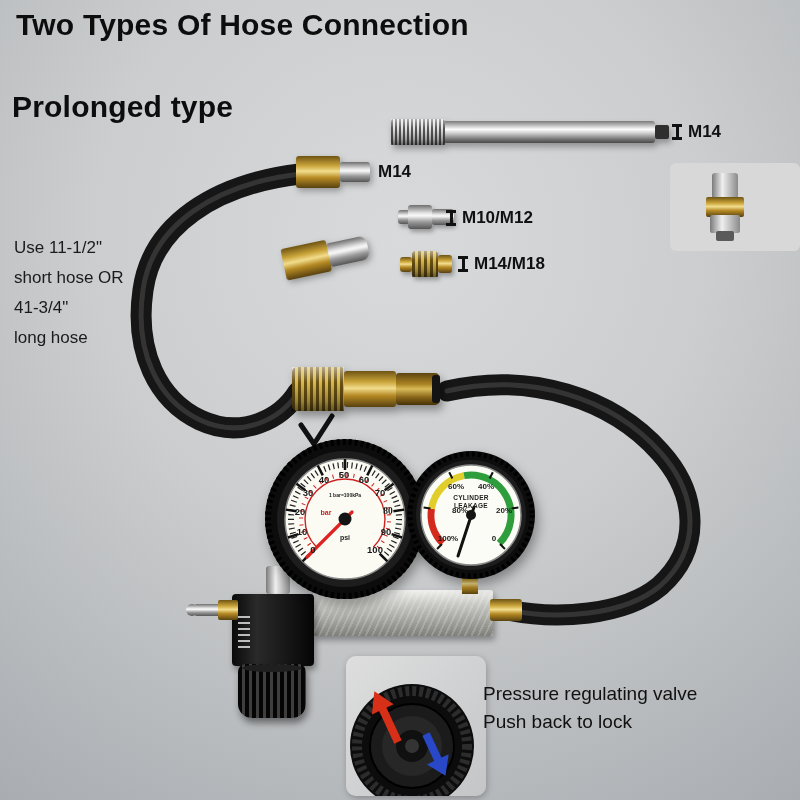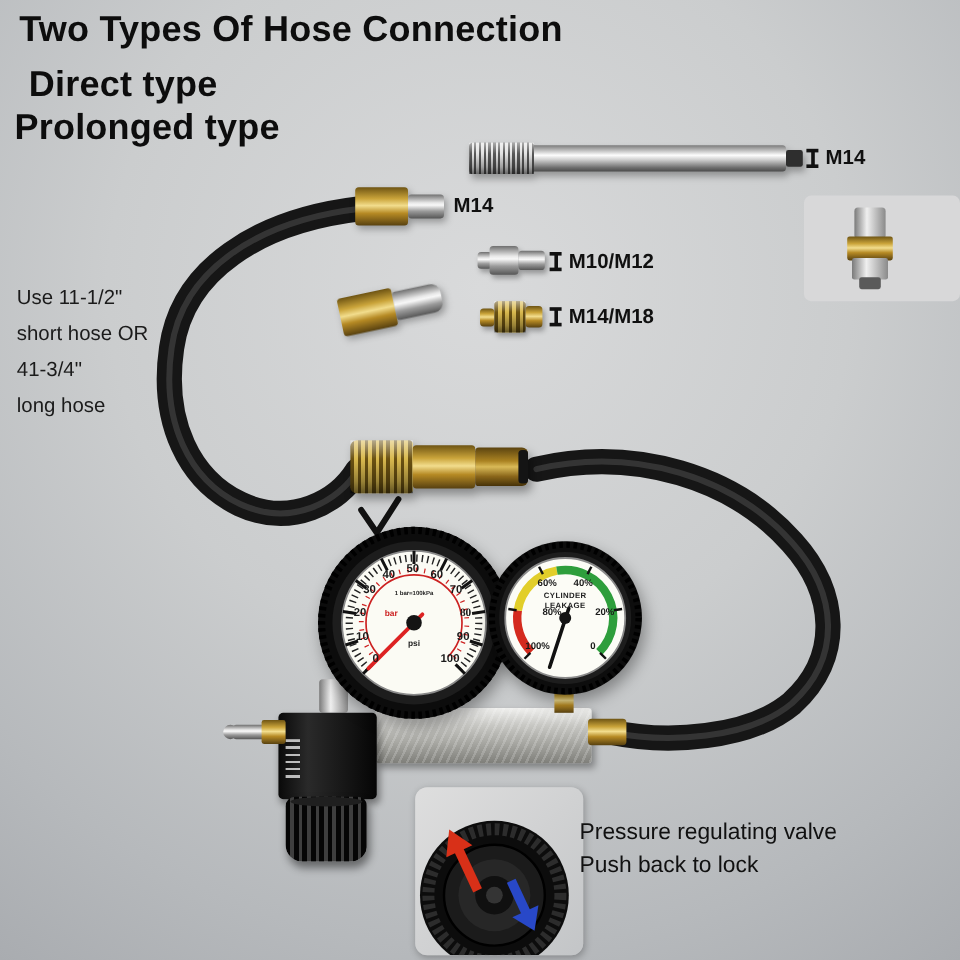--- a/index.html
+++ b/index.html
@@ -46,21 +46,20 @@
     <path d="M 300 174 C 215 184, 152 225, 143 290 C 134 352, 158 400, 200 420 C 243 440, 282 418, 298 392" fill="none" stroke="#161616" stroke-width="21" stroke-linecap="round"></path>
     <path d="M 300 174 C 215 184, 152 225, 143 290 C 134 352, 158 400, 200 420 C 243 440, 282 418, 298 392" fill="none" stroke="#454545" stroke-width="5" stroke-linecap="round" opacity=".65"></path>
 
     <path d="M 447 391 C 530 372, 612 398, 660 452 C 698 494, 702 548, 660 586 C 624 616, 556 620, 508 610" fill="none" stroke="#161616" stroke-width="21" stroke-linecap="round"></path>
     <path d="M 447 391 C 530 372, 612 398, 660 452 C 698 494, 702 548, 660 586 C 624 616, 556 620, 508 610" fill="none" stroke="#454545" stroke-width="5" stroke-linecap="round" opacity=".65"></path>
 
     <path d="M 301 425 L 314 444 L 332 416" fill="none" stroke="#111" stroke-width="5" stroke-linecap="round" stroke-linejoin="round"></path>
   </svg>
 
   <div class="title" style="left:16px;top:8px;">Two Types Of Hose Connection</div>
-  <div class="title" style="left:24px;top:54px;">Direct type</div>
   <div class="title" style="left:12px;top:90px;">Prolonged type</div>
 
   <div class="rod">
     <div class="abs knurls" style="left:0;top:-2px;width:54px;height:26px;border-radius:3px;">
       <div class="shade"></div>
     </div>
     <div class="abs" style="right:-14px;top:4px;width:14px;height:14px;background:#2e2e2e;border-radius:2px;"></div>
   </div>
   <div class="lbl" style="left:672px;top:122px;">
     <span class="ibeam">
@@ -84,21 +83,21 @@
     <div class="abs brass" style="left:36px;top:34px;width:38px;height:20px;border-radius:2px;"></div>
     <div class="abs silver90" style="left:40px;top:52px;width:30px;height:18px;border-radius:2px;"></div>
     <div class="abs" style="left:46px;top:68px;width:18px;height:10px;background:#5a5a5a;border-radius:2px;"></div>
   </div>
 
   <div class="abs" style="left:398px;top:204px;width:56px;height:26px;filter:drop-shadow(2px 3px 2px rgba(0,0,0,.3));">
     <div class="part silver" style="left:0;top:6px;width:12px;height:14px;"></div>
     <div class="part silver" style="left:10px;top:1px;width:24px;height:24px;"></div>
     <div class="part silver" style="left:34px;top:5px;width:22px;height:16px;"></div>
   </div>
-  <div class="lbl" style="left:458px;top:208px;">
+  <div class="lbl" style="left:446px;top:208px;">
     <span class="ibeam">
         <i class="tb"></i>
         <i class="st"></i>
         <i class="bb"></i>
       </span>
     <span>M10/M12</span>
   </div>
 
   <div class="abs" style="left:400px;top:250px;width:52px;height:28px;filter:drop-shadow(2px 3px 2px rgba(0,0,0,.3));">
     <div class="part brass" style="left:0;top:7px;width:12px;height:15px;"></div>

